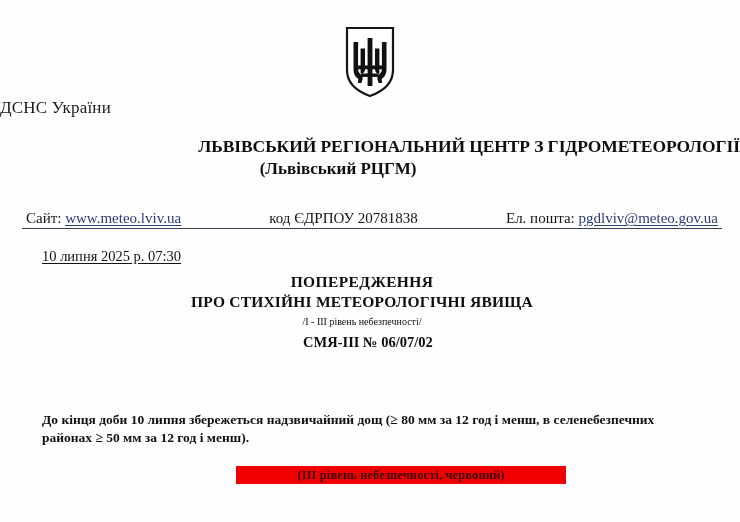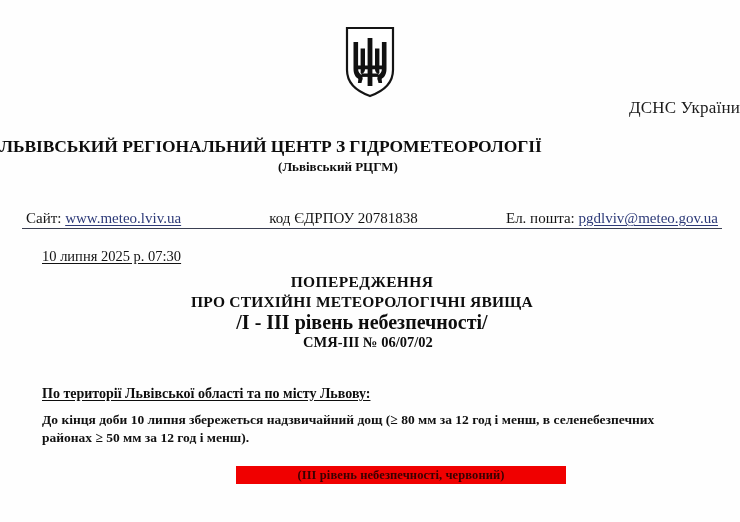--- a/index.html
+++ b/index.html
@@ -35,43 +35,43 @@
     width: 52px;
     height: 72px;
   }
 
   
   .agency-name {
     position: absolute;
     top: 98px;
     left: 0;
     width: 740px;
-    text-align: right;
+    text-align: left;
     font-size: 17px;
     letter-spacing: 0.2px;
     color: #1a1a1a;
   }
   .org-title {
     position: absolute;
     top: 136px;
     left: 0;
     width: 740px;
-    text-align: left;
+    text-align: right;
     font-size: 17.5px;
     font-weight: bold;
     letter-spacing: -0.1px;
     color: #0d0d0d;
   }
   .org-short {
     position: absolute;
     top: 159px;
     left: 0;
     width: 676px;
     text-align: center;
-    font-size: 13px;
+    font-size: 17px;
     font-weight: bold;
     color: #0d0d0d;
   }
 
   
   .address-line {
     position: absolute;
     top: 192px;
     left: 0;
     width: 740px;
@@ -138,22 +138,22 @@
     color: #0d0d0d;
   }
   .title-sub {
     font-size: 15.5px;
     font-weight: bold;
     letter-spacing: 0.2px;
     line-height: 20px;
     color: #0d0d0d;
   }
   .title-level {
-    font-size: 20px;
-    font-weight: bold;
+    font-size: 10px;
+    font-weight: normal;
     line-height: 20px;
     color: #0d0d0d;
   }
   .title-code {
     font-size: 14.5px;
     font-weight: bold;
     line-height: 21px;
     color: #0d0d0d;
     padding-left: 12px;
   }
@@ -256,18 +256,17 @@
 
   <div class="doc-date">10 липня 2025 р. 07:30</div>
 
   <div class="title-block">
     <div class="title-main">ПОПЕРЕДЖЕННЯ</div>
     <div class="title-sub">ПРО СТИХІЙНІ МЕТЕОРОЛОГІЧНІ ЯВИЩА</div>
     <div class="title-level">/І - ІІІ рівень небезпечності/</div>
     <div class="title-code">СМЯ-ІІІ № 06/07/02</div>
   </div>
 
-  <div class="territory-heading">По території Львівської області та по місту Львову:</div>
   <div class="body-text">До кінця доби 10 липня збережеться надзвичайний дощ (≥ 80 мм за 12 год і менш, в селенебезпечних районах ≥ 50 мм за 12 год і менш).</div>
 
   <div class="danger-banner">(ІІІ рівень небезпечності, червоний)</div>
 
 </div>
 
 </body></html>

